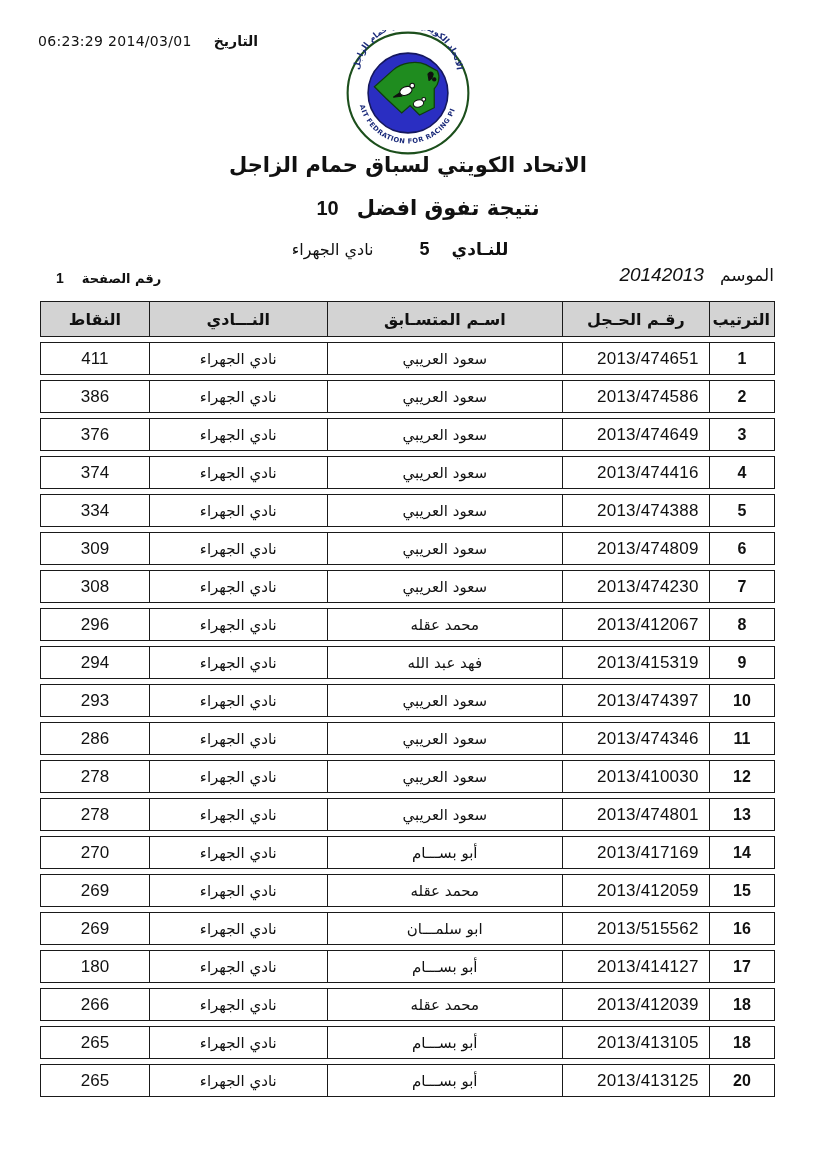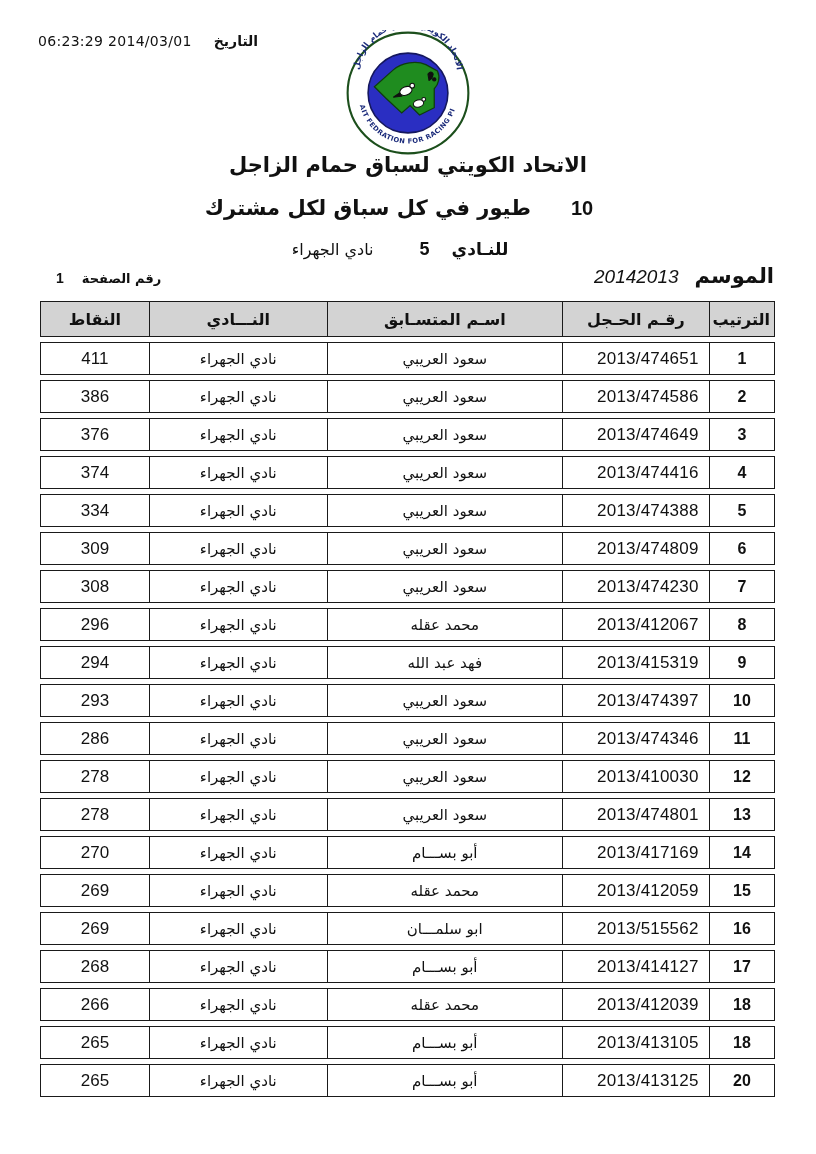--- a/index.html
+++ b/index.html
@@ -27,21 +27,21 @@
   .club-line { position:absolute; top:239px; left:0; right:0; direction:rtl;
     display:flex; justify-content:center; align-items:baseline; transform:translateX(-8px); }
   .club-line .lbl { font-weight:bold; font-size:17px; }
   .club-line .num { font-weight:bold; font-size:18px; margin:0 22px 0 46px;
     font-family:"Liberation Sans","DejaVu Sans",sans-serif; }
   .club-line .name { font-size:16px; }
 
   
   .season { position:absolute; top:264px; right:42px; direction:rtl;
     display:flex; align-items:baseline; gap:16px; }
-  .season .lbl { font-weight:bold; font-size:21px; }
+  .season .lbl { font-weight:normal; font-size:17px; }
   .season .val { font-size:19px; font-family:"Liberation Sans","DejaVu Sans",sans-serif;font-style:italic; }
   .pagenum { position:absolute; top:270px; left:56px; direction:rtl;
     display:flex; align-items:baseline; gap:18px; }
   .pagenum .lbl { font-weight:bold; font-size:13px; }
   .pagenum .val { font-weight:bold; font-size:14px; font-family:"Liberation Sans","DejaVu Sans",sans-serif; }
 
   
   .results { position:absolute; top:296px; left:40px; width:735px;
     direction:rtl; border-collapse:separate; border-spacing:0 5px; table-layout:fixed; }
   .results th, .results td {
@@ -96,22 +96,22 @@
         <circle cx="75" cy="66" r="1.8"></circle>
         <path d="M79,42 q3,-4 5,0 q-1,5 -4,6 Z" fill="#101010"></path>
         <circle cx="85" cy="47" r="1.6" fill="#101010"></circle>
       </g>
     </svg>
   </div>
 
   <div class="title1">الاتحاد الكويتي لسباق حمام الزاجل</div>
 
   <div class="title2">
+    <span>نتيجة تفوق  افضل</span>
     <span class="num">10</span>
-    <span>طيور في كل سباق لكل مشترك</span>
   </div>
 
   <div class="club-line">
     <span class="lbl">للنـادي</span>
     <span class="num">5</span>
     <span class="name">نادي الجهراء</span>
   </div>
 
   <div class="season">
     <span class="lbl">الموسم</span>
@@ -267,21 +267,21 @@
       <td class="c-name">ابو سلمـــان</td>
       <td class="c-club">نادي الجهراء</td>
       <td class="c-points">269</td>
     </tr>
 
     <tr>
       <td class="c-rank">17</td>
       <td class="c-ring">2013/414127</td>
       <td class="c-name">أبو بســـام</td>
       <td class="c-club">نادي الجهراء</td>
-      <td class="c-points">268</td>
+      <td class="c-points">180</td>
     </tr>
 
     <tr>
       <td class="c-rank">18</td>
       <td class="c-ring">2013/412039</td>
       <td class="c-name">محمد عقله</td>
       <td class="c-club">نادي الجهراء</td>
       <td class="c-points">266</td>
     </tr>
 

